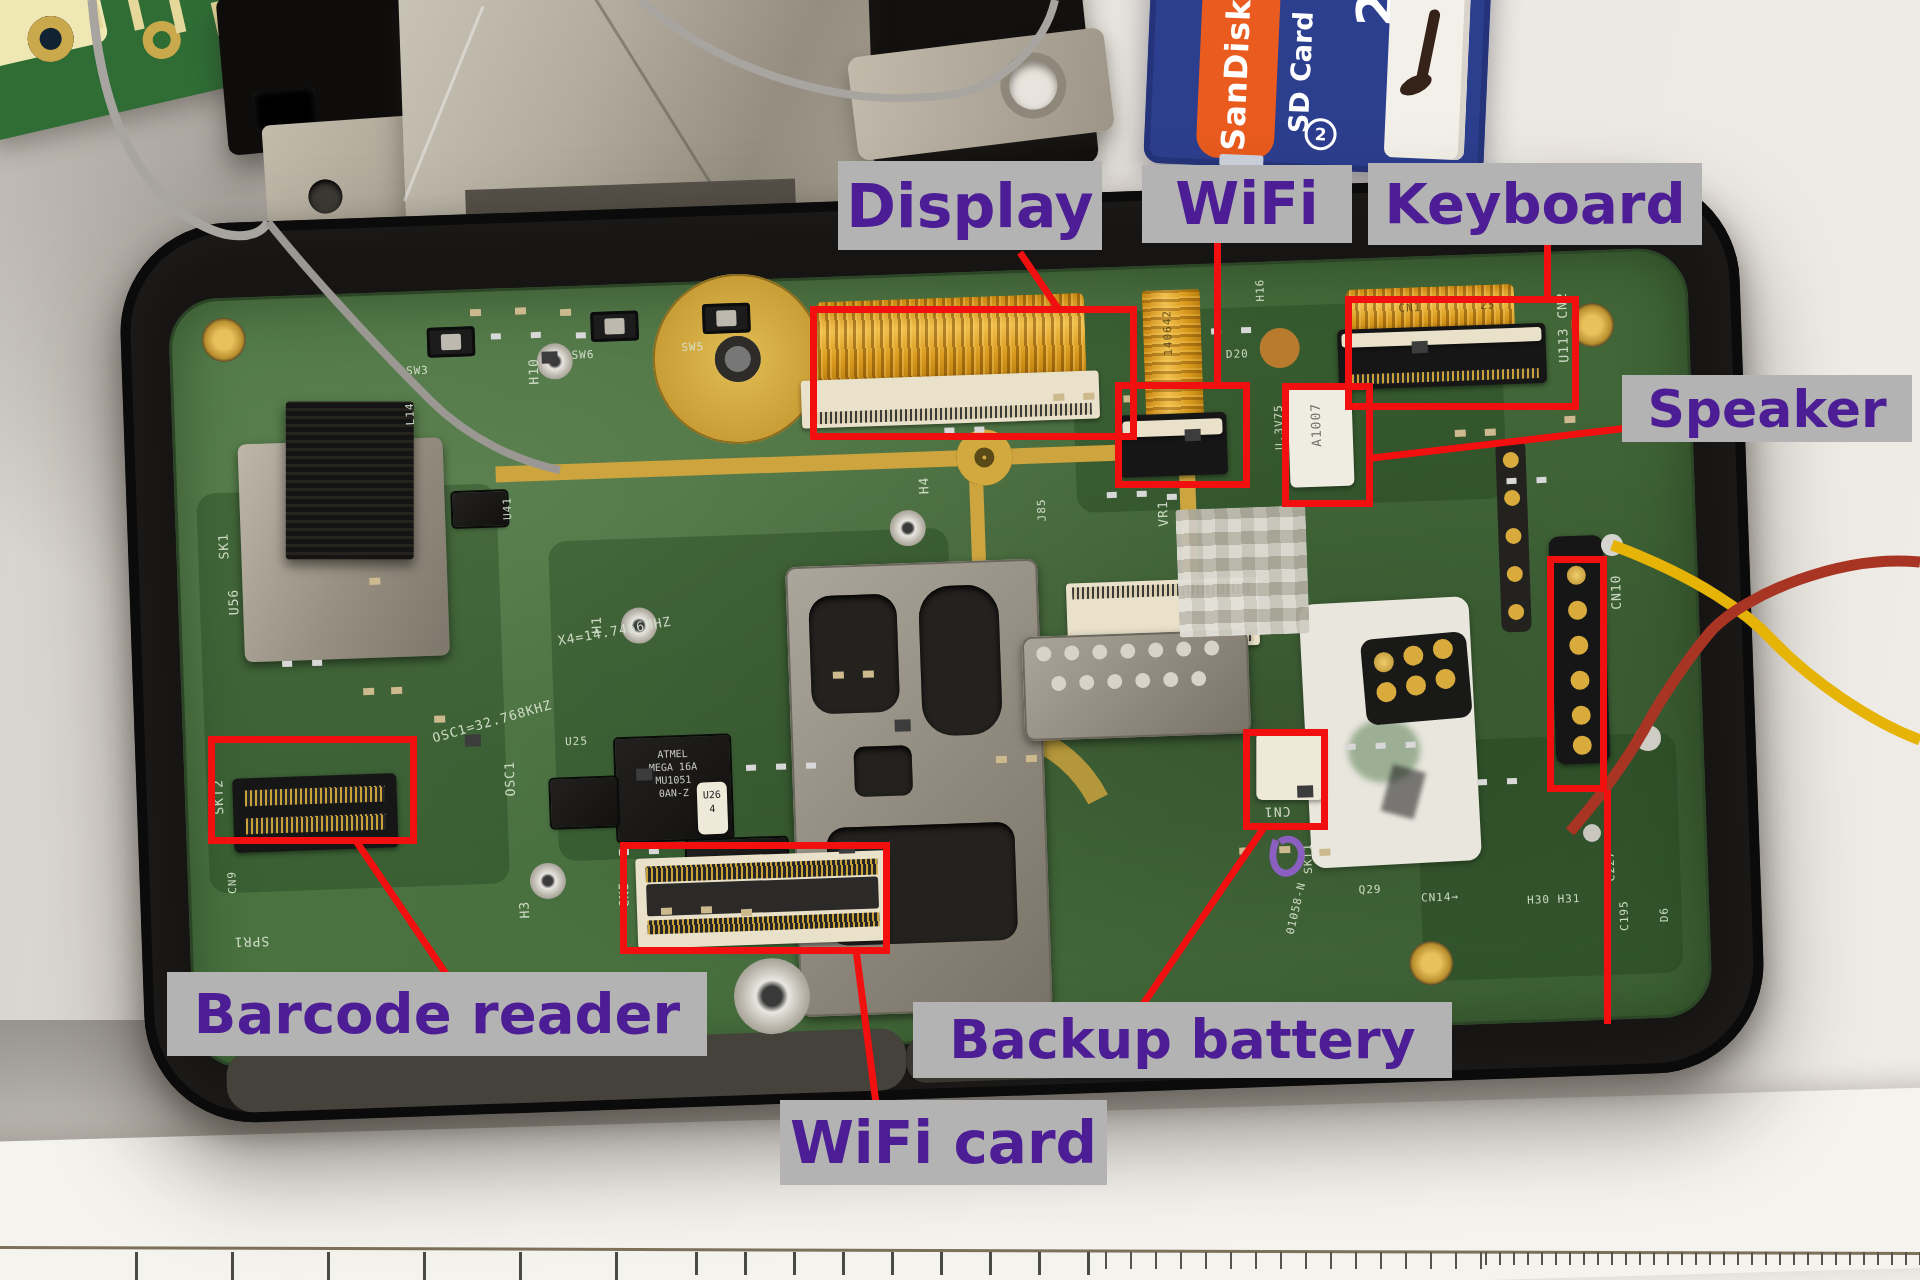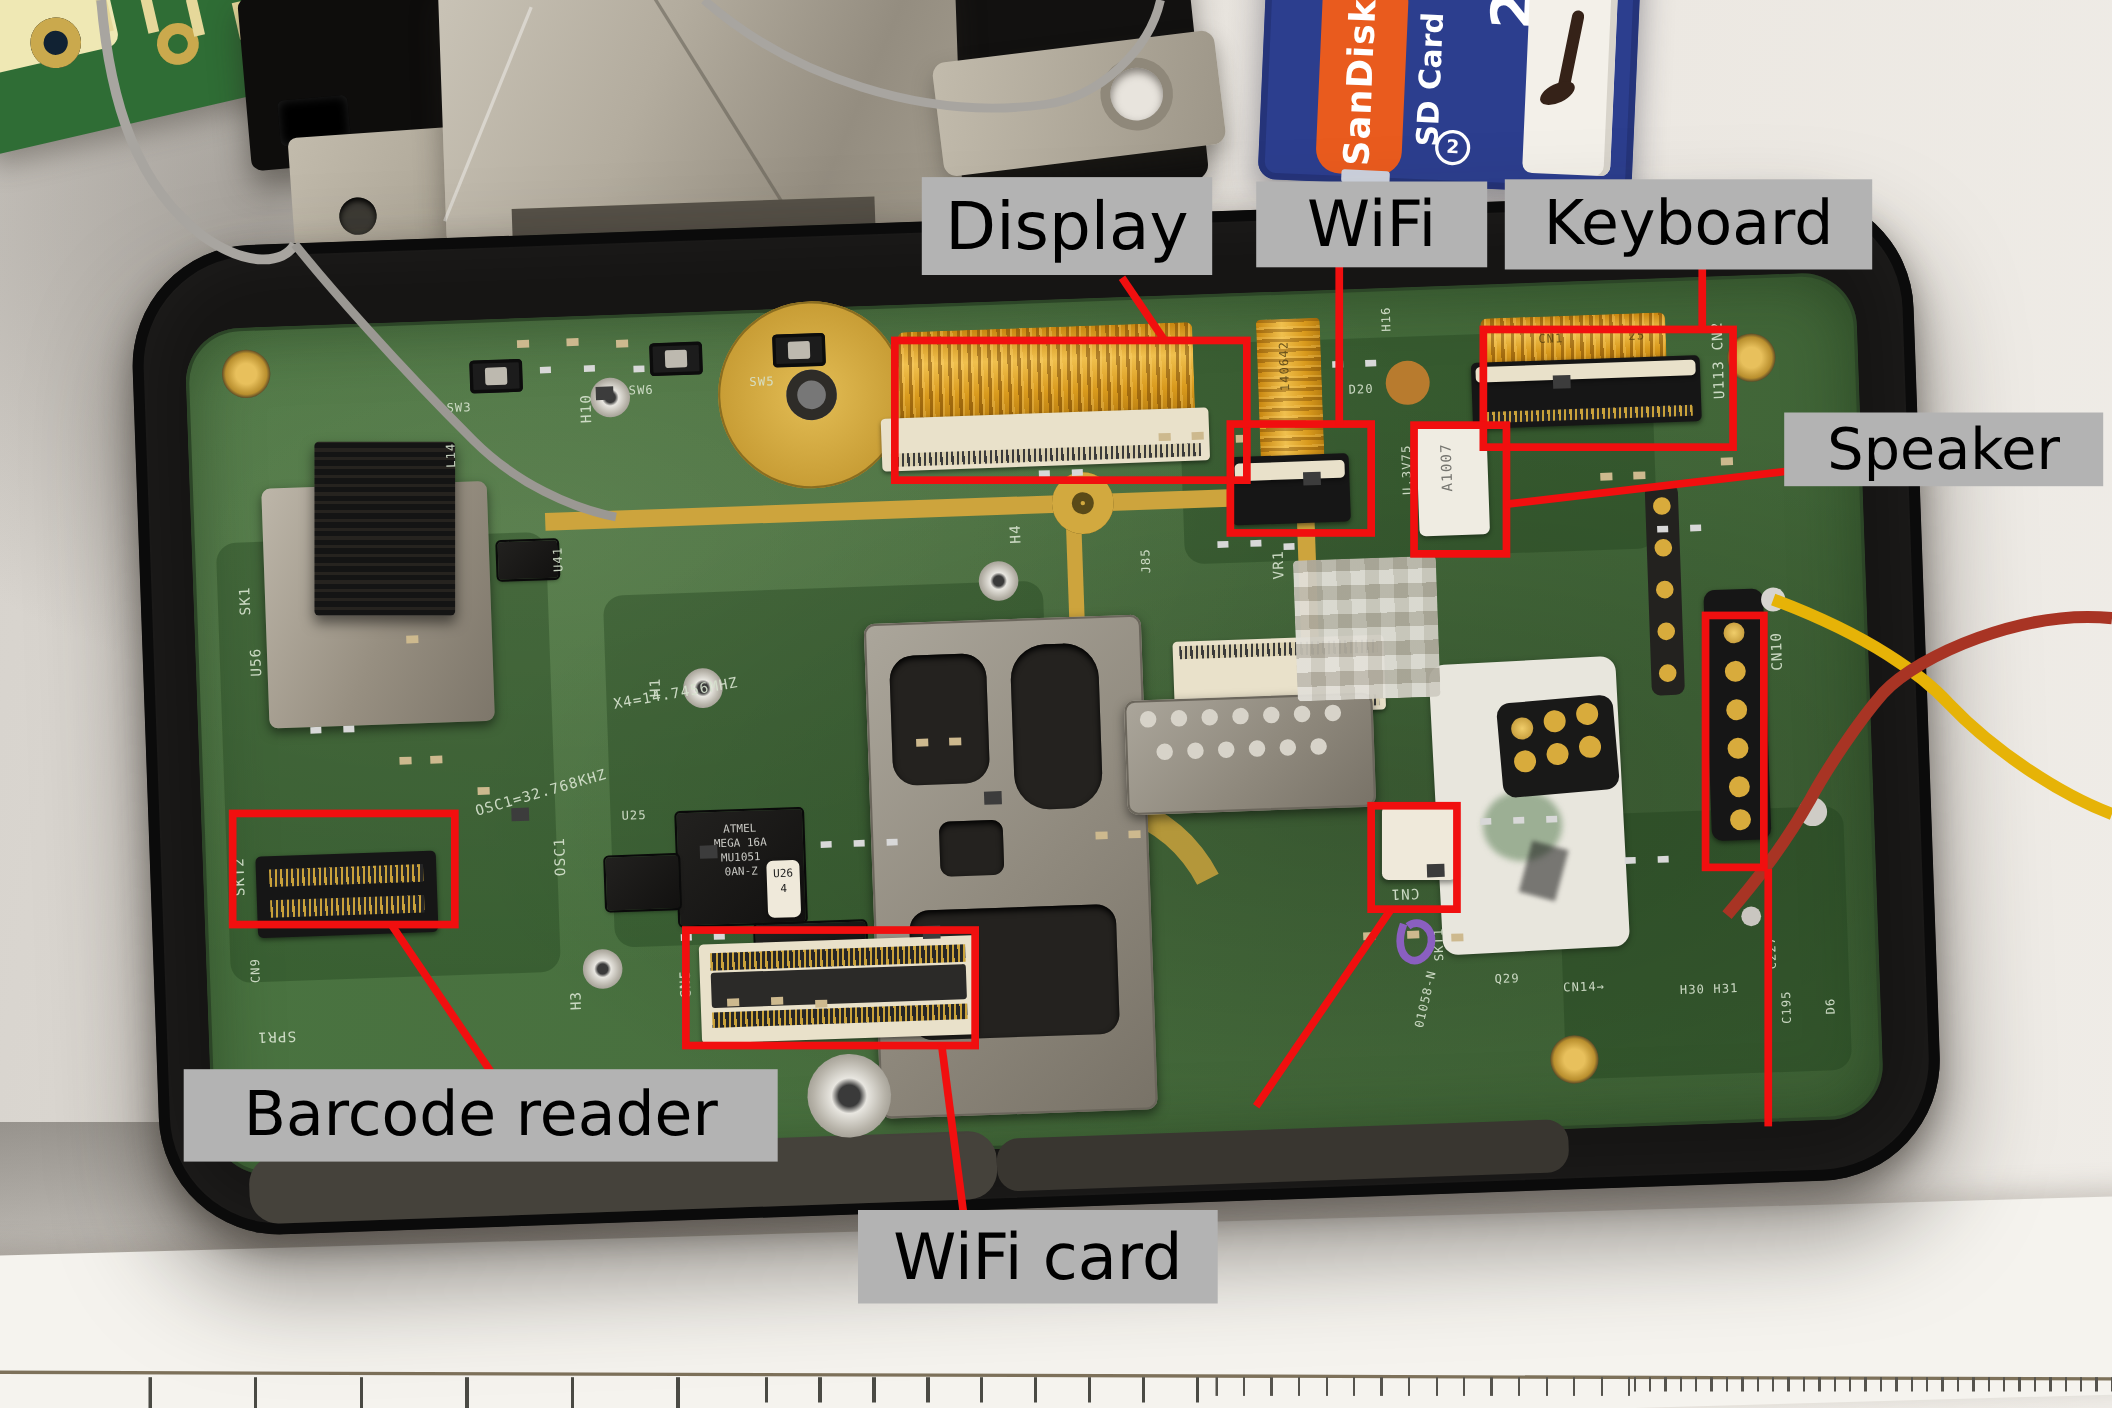--- a/index.html
+++ b/index.html
@@ -115,21 +115,21 @@
   .silk.v{writing-mode:vertical-rl;transform:rotate(180deg);}
   .silk.small{font-size:11px;}
   .sticker-big{background:#e8e6dd;border-radius:14px;transform:rotate(-1deg);box-shadow:0 2px 6px rgba(0,0,0,.35);}
   .smudge-green{left:42px;top:118px;width:72px;height:64px;border-radius:50%;background:rgba(92,130,88,.55);filter:blur(3px);}
   .smudge-dark{left:78px;top:168px;width:34px;height:48px;background:rgba(25,25,25,.55);filter:blur(2px);transform:rotate(18deg);}
   .mosaic{background:
     repeating-linear-gradient(0deg,rgba(255,255,255,.25) 0 13px,rgba(120,115,100,.25) 13px 26px),
     repeating-linear-gradient(90deg,#d9d6cc 0 13px,#bfbbae 13px 26px);opacity:.95;border-radius:4px;}
   .wbox{background:#efe9da;border-radius:6px;box-shadow:0 2px 5px rgba(0,0,0,.4);}
   
-  .lbl{position:absolute;background:#b3b3b3;color:#000000;font-weight:normal;display:flex;align-items:center;
+  .lbl{position:absolute;background:#b3b3b3;color:#4c1d95;font-weight:bold;display:flex;align-items:center;
     justify-content:center;line-height:1;white-space:nowrap;z-index:60;}
   .rbox{position:absolute;border:7px solid #f10f0f;z-index:55;}
   .rline{position:absolute;height:7px;background:#f10f0f;transform-origin:0 50%;z-index:55;}
   .rlinev{position:absolute;width:7px;background:#f10f0f;z-index:55;}
   svg.wires{position:absolute;left:0;top:0;z-index:45;}
 </style>
 </head>
 <body>
 
 <div id="stage">
@@ -407,14 +407,15 @@
   <div class="rline" style="left:856px;top:946px;width:155px;transform:rotate(82.6deg);"></div>
   <div class="rline" style="left:1264px;top:824px;width:216px;transform:rotate(124.4deg);"></div>
   <div class="rlinev" style="left:1604px;top:790px;height:234px;"></div>
 
   <div class="lbl" style="left:838px;top:161px;width:264px;height:89px;font-size:60px;">Display</div>
   <div class="lbl" style="left:1142px;top:165px;width:210px;height:78px;font-size:58px;">WiFi</div>
   <div class="lbl" style="left:1622px;top:375px;width:290px;height:67px;font-size:52px;">Speaker</div>
   <div class="lbl" style="left:1368px;top:163px;width:334px;height:82px;font-size:56px;">Keyboard</div>
   <div class="lbl" style="left:780px;top:1100px;width:327px;height:85px;font-size:58px;">WiFi card</div>
   <div class="lbl" style="left:167px;top:972px;width:540px;height:84px;font-size:56px;">Barcode reader</div>
+  <div class="lbl" style="left:913px;top:1002px;width:539px;height:76px;font-size:54px;">Backup battery</div>
 
 </div>
 
 </body></html>

